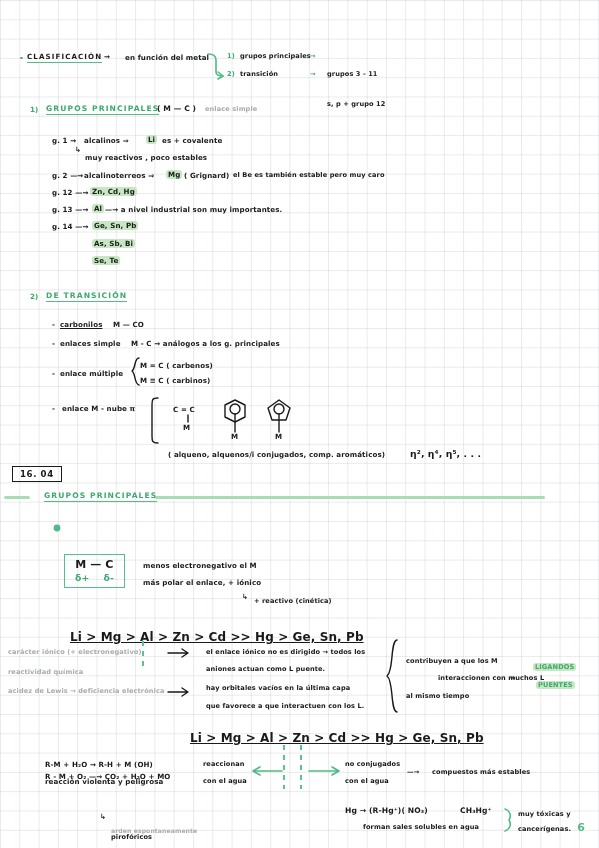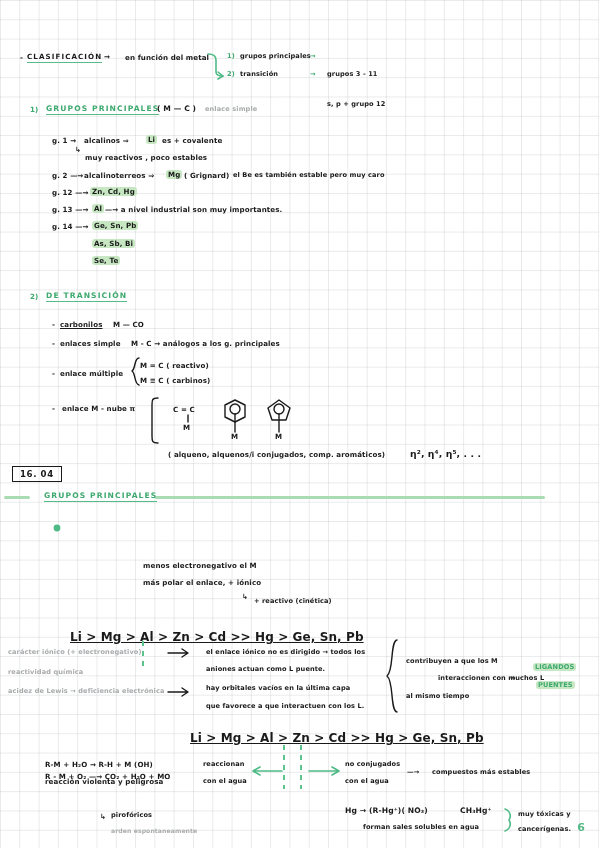--- a/index.html
+++ b/index.html
@@ -129,21 +129,21 @@
 
   <span class="abs hw t7" style="left:52px;top:339px;">-</span>
   <span class="abs hw t7" style="left:60px;top:339px;">enlaces simple</span>
   <span class="abs hw t7" style="left:131px;top:339px;">M - C   → análogos a los g. principales</span>
 
   <span class="abs hw t7" style="left:52px;top:369px;">-</span>
   <span class="abs hw t7" style="left:60px;top:369px;">enlace múltiple</span>
   <svg class="abs" style="left:130px;top:357px;width:12px;height:30px;">
     <path class="stk" d="M9,1 C4,1 6,11 2,14 C6,17 4,27 9,28"></path>
   </svg>
-  <span class="abs hw t7" style="left:140px;top:361px;">M = C  ( reactivo)</span>
+  <span class="abs hw t7" style="left:140px;top:361px;">M = C  ( carbenos)</span>
   <span class="abs hw t7" style="left:140px;top:376px;">M ≡ C  ( carbinos)</span>
 
   <span class="abs hw t7" style="left:52px;top:404px;">-</span>
   <span class="abs hw t7" style="left:62px;top:404px;">enlace M - nube π</span>
 
   <svg class="abs" style="left:148px;top:396px;width:14px;height:50px;">
     <path class="stk" d="M10,2 C4,2 4,4 4,9 L4,40 C4,45 4,47 10,47"></path>
   </svg>
 
   <span class="abs hw t7" style="left:173px;top:405px;">C = C</span>
@@ -171,20 +171,27 @@
 
   <div class="abs hw" id="datebox">16. 04</div>
   <div class="hrule" style="left:4px;top:496px;width:26px;"></div>
   <div class="hrule" style="left:155px;top:496px;width:390px;"></div>
   <span class="abs hw t75 greent ul sp" style="left:44px;top:491px;">GRUPOS PRINCIPALES</span>
 
   <svg class="abs" style="left:53px;top:524px;width:10px;height:10px;">
     <circle class="flg" cx="4" cy="4" r="3.4"></circle>
   </svg>
 
+  <div class="abs" id="mcbox">
+    <div class="hw t11">M — C</div>
+    <div style="display:flex;justify-content:space-between;gap:14px;">
+      <span class="hw t9 greent">δ+</span>
+      <span class="hw t9 greent">δ-</span>
+    </div>
+  </div>
 
   <span class="abs hw t7" style="left:143px;top:561px;">menos electronegativo el M</span>
   <span class="abs hw t7" style="left:143px;top:578px;">más polar el enlace, + iónico</span>
   <span class="abs hw t7" style="left:242px;top:592px;">↳</span>
   <span class="abs hw t65" style="left:254px;top:597px;">+ reactivo (cinética)</span>
 
   <span class="abs hw t8" style="left:70px;top:630px;">Li &gt; Mg &gt; Al &gt; Zn &gt; Cd &gt;&gt; Hg &gt; Ge, Sn, Pb</span>
   <div class="dash" style="left:142px;top:641px;height:28px;"></div>
 
   <span class="abs hw t65 grey" style="left:8px;top:648px;">carácter iónico (+ electronegativo)</span>
@@ -217,21 +224,21 @@
   <span class="abs hw t8" style="left:190px;top:731px;">Li &gt; Mg &gt; Al &gt; Zn &gt; Cd &gt;&gt; Hg &gt; Ge, Sn, Pb</span>
 
   <div class="dash" style="left:283px;top:745px;height:44px;"></div>
   <div class="dash" style="left:300px;top:745px;height:44px;"></div>
 
   <span class="abs hw t7" style="left:45px;top:760px;">R-M + H₂O → R-H + M (OH)</span>
   <span class="abs hw t7" style="left:45px;top:777px;">reacción violenta y peligrosa</span>
   <span class="abs hw t7" style="left:45px;top:772px;">R - M + O₂  —→  CO₂ + H₂O + MO</span>
 
   <span class="abs hw t7" style="left:100px;top:812px;">↳</span>
-  <span class="abs hw t65" style="left:111px;top:811px;">pirofóricos</span>
+  <span class="abs hw t65" style="left:111px;top:833px;">pirofóricos</span>
   <span class="abs hw t6 grey" style="left:111px;top:827px;">arden espontaneamente</span>
 
   <span class="abs hw t65" style="left:203px;top:760px;">reaccionan</span>
   <span class="abs hw t65" style="left:203px;top:777px;">con el agua</span>
 
   <svg class="abs" style="left:250px;top:765px;width:34px;height:14px;">
     <path class="stkg" d="M32,6 L4,6 M10,2 L3,6 L10,10"></path>
   </svg>
   <svg class="abs" style="left:308px;top:765px;width:34px;height:14px;">
     <path class="stkg" d="M1,6 L30,6 M24,2 L31,6 L24,10"></path>

